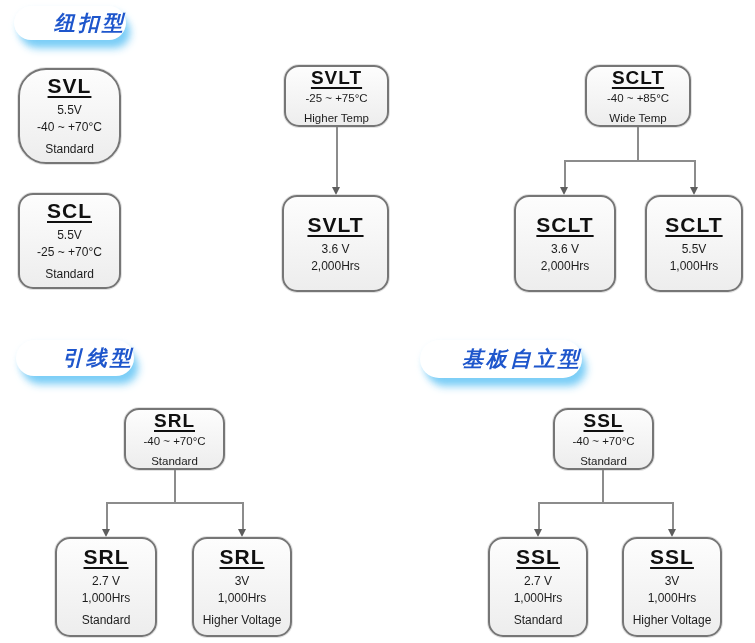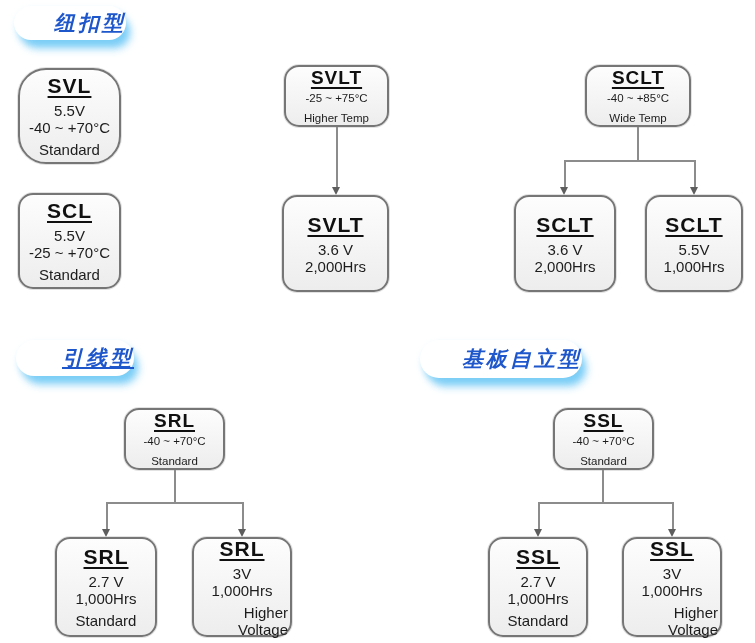--- a/index.html
+++ b/index.html
@@ -25,41 +25,41 @@
     box-shadow:0 0 0 1px rgba(190,190,190,0.45);
     display:flex; flex-direction:column; align-items:center; justify-content:center;
     text-align:center; padding:4px 2px;
   }
   .node-title {
     font-weight:bold; font-size:21px; color:#101010;
     text-decoration:underline; text-decoration-thickness:2px; text-underline-offset:3px;
     letter-spacing:1px; margin-bottom:4px;
   }
   .node--wide .node-title { font-size:19px; margin-bottom:2px; }
-  .node-line { font-size:15px; color:#1c1c1c; line-height:17px; }
+  .node-line { font-size:12px; color:#1c1c1c; line-height:17px; }
   .node--wide .node-line { font-size:11.5px; line-height:15px; }
   .gap-last .node-line:last-child { margin-top:5px;text-align:right; }
 
   
   .cline { position:absolute; background:#8c8c8c; }
   .arrow-down {
     position:absolute; width:0; height:0;
     border-left:4.5px solid transparent; border-right:4.5px solid transparent;
     border-top:8px solid #5e5e5e;
   }
 </style>
 </head>
 <body>
 
 <div class="canvas">
 
   <div class="section-pill" style="left:14px; top:6px; width:112px; height:34px;">
     <span>纽扣型</span>
   </div>
-  <div class="section-pill" style="left:16px; top:340px; width:118px; height:36px;text-decoration:underline;">
+  <div class="section-pill" style="left:16px; top:340px; width:118px; height:36px;">
     <span>引线型</span>
   </div>
   <div class="section-pill" style="left:420px; top:340px; width:162px; height:38px;">
     <span>基板自立型</span>
   </div>
 
   <div class="node gap-last" style="left:18px; top:68px; width:103px; height:96px;border-radius:28px;">
     <div class="node-title">SVL</div>
     <div class="node-line">5.5V</div>
     <div class="node-line">-40 ~ +70°C</div>

